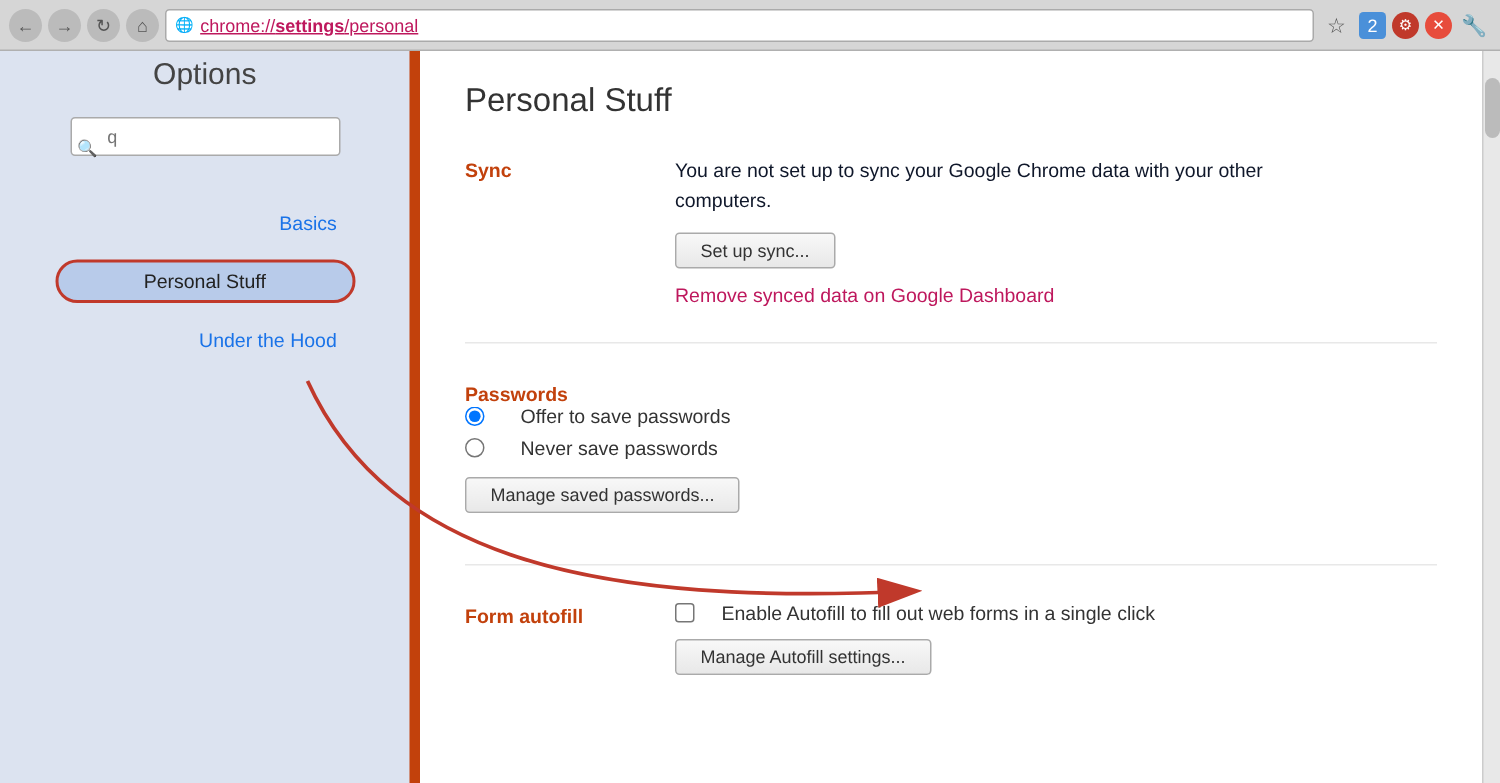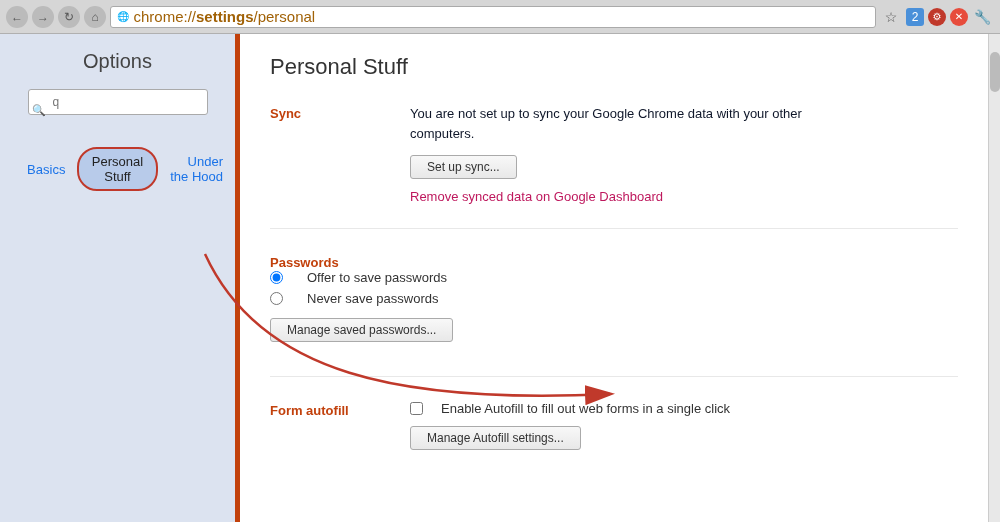--- a/index.html
+++ b/index.html
@@ -45,22 +45,23 @@
       font-size: 12px;
       display: flex;
       align-items: center;
       gap: 4px;
     }
     .address-bar .lock-icon {
       color: #888;
       font-size: 10px;
     }
     .address-bar .url-text {
-      color: #a16207;
-      font-size: 15px;
+      color: #be185d;
+      font-size: 12px;
+      text-decoration: underline;
     }
     .toolbar-icons {
       display: flex;
       align-items: center;
       gap: 4px;
     }
     .toolbar-icon-btn {
       width: 22px;
       height: 22px;
       border: none;
@@ -75,27 +76,27 @@
 
     
     .browser-content {
       display: flex;
       height: calc(522px - 34px);
       background: #f2f4f8;
     }
 
     
     .sidebar {
-      width: 240px;
+      width: 280px;
       background: #dce3f0;
-      border-right: 5px solid #c2410c;
+      border-right: 7px solid #c2410c;
       display: flex;
       flex-direction: column;
       align-items: center;
-      padding-top: 16px;
+      padding-top: 5px;
       flex-shrink: 0;
     }
     .sidebar-title {
       font-size: 20px;
       color: #444;
       margin-bottom: 16px;
       font-weight: normal;
     }
     .sidebar-search {
       width: 180px;
@@ -119,23 +120,23 @@
       left: 5px;
       top: 50%;
       transform: translateY(-50%);
       font-size: 11px;
       pointer-events: none;
       z-index: 1;
     }
     .sidebar-nav {
       width: 100%;
       display: flex;
-      flex-direction: row;
-      align-items: center;
-      gap: 0;
+      flex-direction: column;
+      align-items: center;
+      gap: 12px;
     }
     .sidebar-nav-item {
       width: 200px;
       padding: 5px 12px;
       border-radius: 4px;
       cursor: pointer;
       text-align: right;
       color: #1a73e8;
       font-size: 13px;
     }

